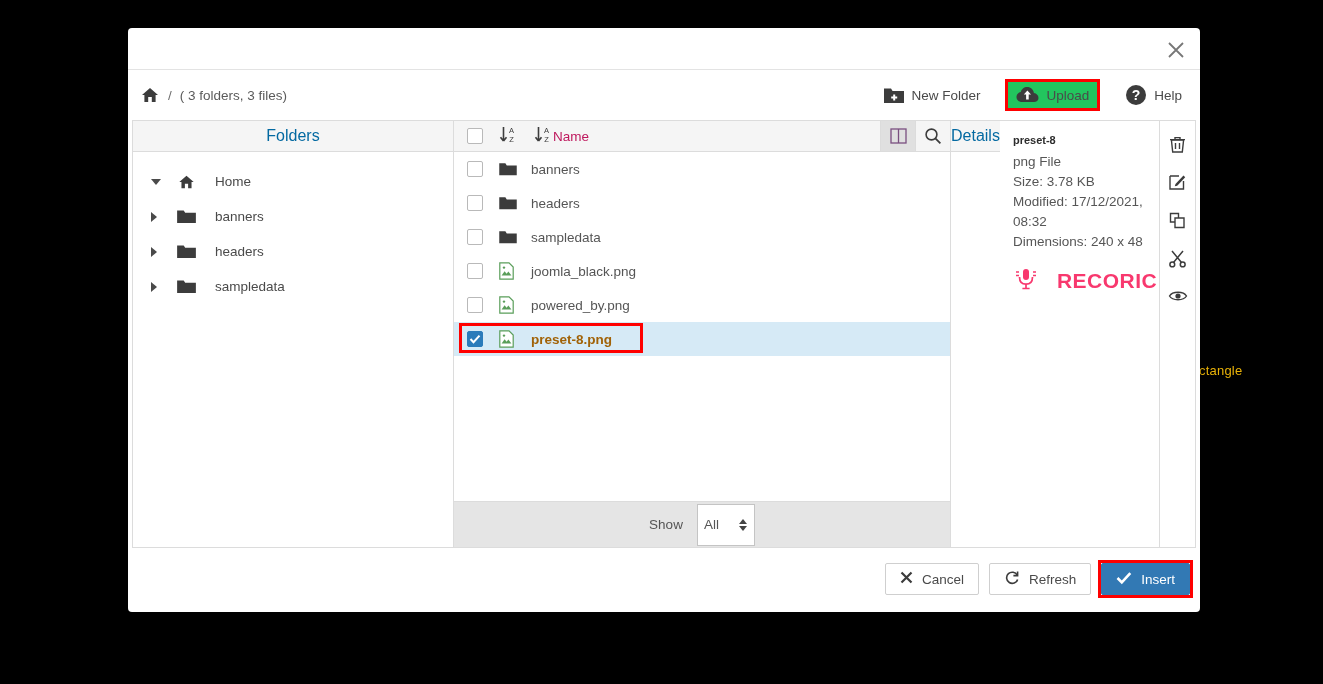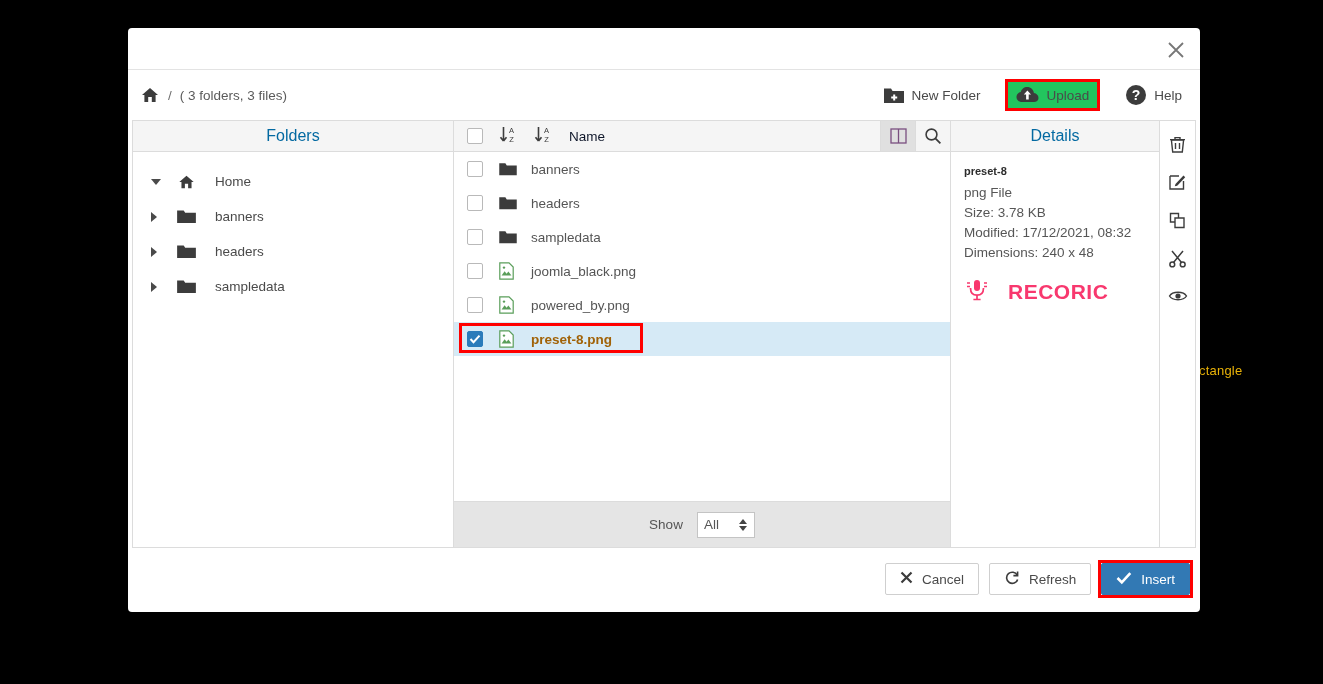--- a/index.html
+++ b/index.html
@@ -63,21 +63,21 @@
     display: flex;
     height: 428px;
     border-top: 1px solid #dcdcdc;
     margin: 0 4px;
     border-left: 1px solid #dcdcdc;
     border-right: 1px solid #dcdcdc;
     border-bottom: 1px solid #dcdcdc;
   }
   .pane-folders { width: 321px; border-right: 1px solid #dcdcdc; display: flex; flex-direction: column; }
   .pane-files   { flex: 1; display: flex; flex-direction: column; border-right: 1px solid #dcdcdc; }
-  .pane-details { width: 209px; display: flex; flex-direction: column; border-right: 1px solid #dcdcdc; }
+  .pane-details { width: 209px; display: flex; flex-direction: row; border-right: 1px solid #dcdcdc; }
   .pane-actions { width: 35px; display: flex; flex-direction: column; align-items: center; padding-top: 10px; gap: 12px; }
 
   .pane-head {
     height: 31px; background: #f5f5f5; border-bottom: 1px solid #dcdcdc;
     display: flex; align-items: center; justify-content: center;
     font-size: 16px; color: #0369a1;
   }
 
   
   .tree { padding-top: 12px; }
@@ -96,21 +96,21 @@
     height: 31px; background: #f5f5f5; border-bottom: 1px solid #dcdcdc;
     display: flex; align-items: center; padding-left: 13px;
   }
   .cb {
     width: 16px; height: 16px; border: 1px solid #b9b9b9; background: #fff;
     border-radius: 2px; cursor: pointer; flex: none;
   }
   .cb.checked { background: #2b7bba; border-color: #2b7bba; display:flex;align-items:center;justify-content:center; }
   .sort-ico { margin-left: 16px; cursor: pointer; display: block; }
   .sort-ico:first-of-type { margin-left: 18px; }
-  .fl-name { margin-left: 16px; font-size: 13.5px; color: #0f172a; }
+  .fl-name { margin-left: 0; font-size: 13.5px; color: #be185d; }
   .fl-head-right { margin-left: auto; display: flex; height: 100%; }
   .hdr-icon-btn {
     width: 35px; height: 100%; display: flex; align-items: center; justify-content: center;
     border-left: 1px solid #dcdcdc; cursor: pointer;
   }
   .hdr-icon-btn.active { background: #e0e0e0; }
 
   
   .filelist { flex: 1; overflow: hidden; }
   .frow {
@@ -125,21 +125,21 @@
   .frow .ficon { margin-left: 16px; width: 18px; display: flex; align-items:center; }
   .frow .flabel { margin-left: 14px; }
   .frow.selected .flabel { font-weight: bold; color: #a16207; }
 
   .show-bar {
     height: 46px; border-top: 1px solid #dcdcdc; background: #e5e5e5;
     display: flex; align-items: center; justify-content: center; gap: 14px;
   }
   .show-bar .lbl { font-size: 13.5px; color: #555; }
   .select-box {
-    width: 58px; height: 26px; border: 1px solid #c4c4c4; background: #fff;
+    width: 58px; height: 42px; border: 1px solid #c4c4c4; background: #fff;
     display: flex; align-items: center; padding: 0 6px; position: relative;
     font-size: 13.5px; color: #555; cursor: pointer;
   }
   .spin { position: absolute; right: 7px; display:flex; flex-direction: column; gap:2px; }
   .spin .up { width:0;height:0;border-left:4px solid transparent;border-right:4px solid transparent;border-bottom:5px solid #444; }
   .spin .dn { width:0;height:0;border-left:4px solid transparent;border-right:4px solid transparent;border-top:5px solid #444; }
 
   
   .details-body { padding: 13px 0 0 13px; flex: 1; }
   .d-title { font-size: 11px; font-weight: bold; color: #2d2d2d; margin-bottom: 6px; }

